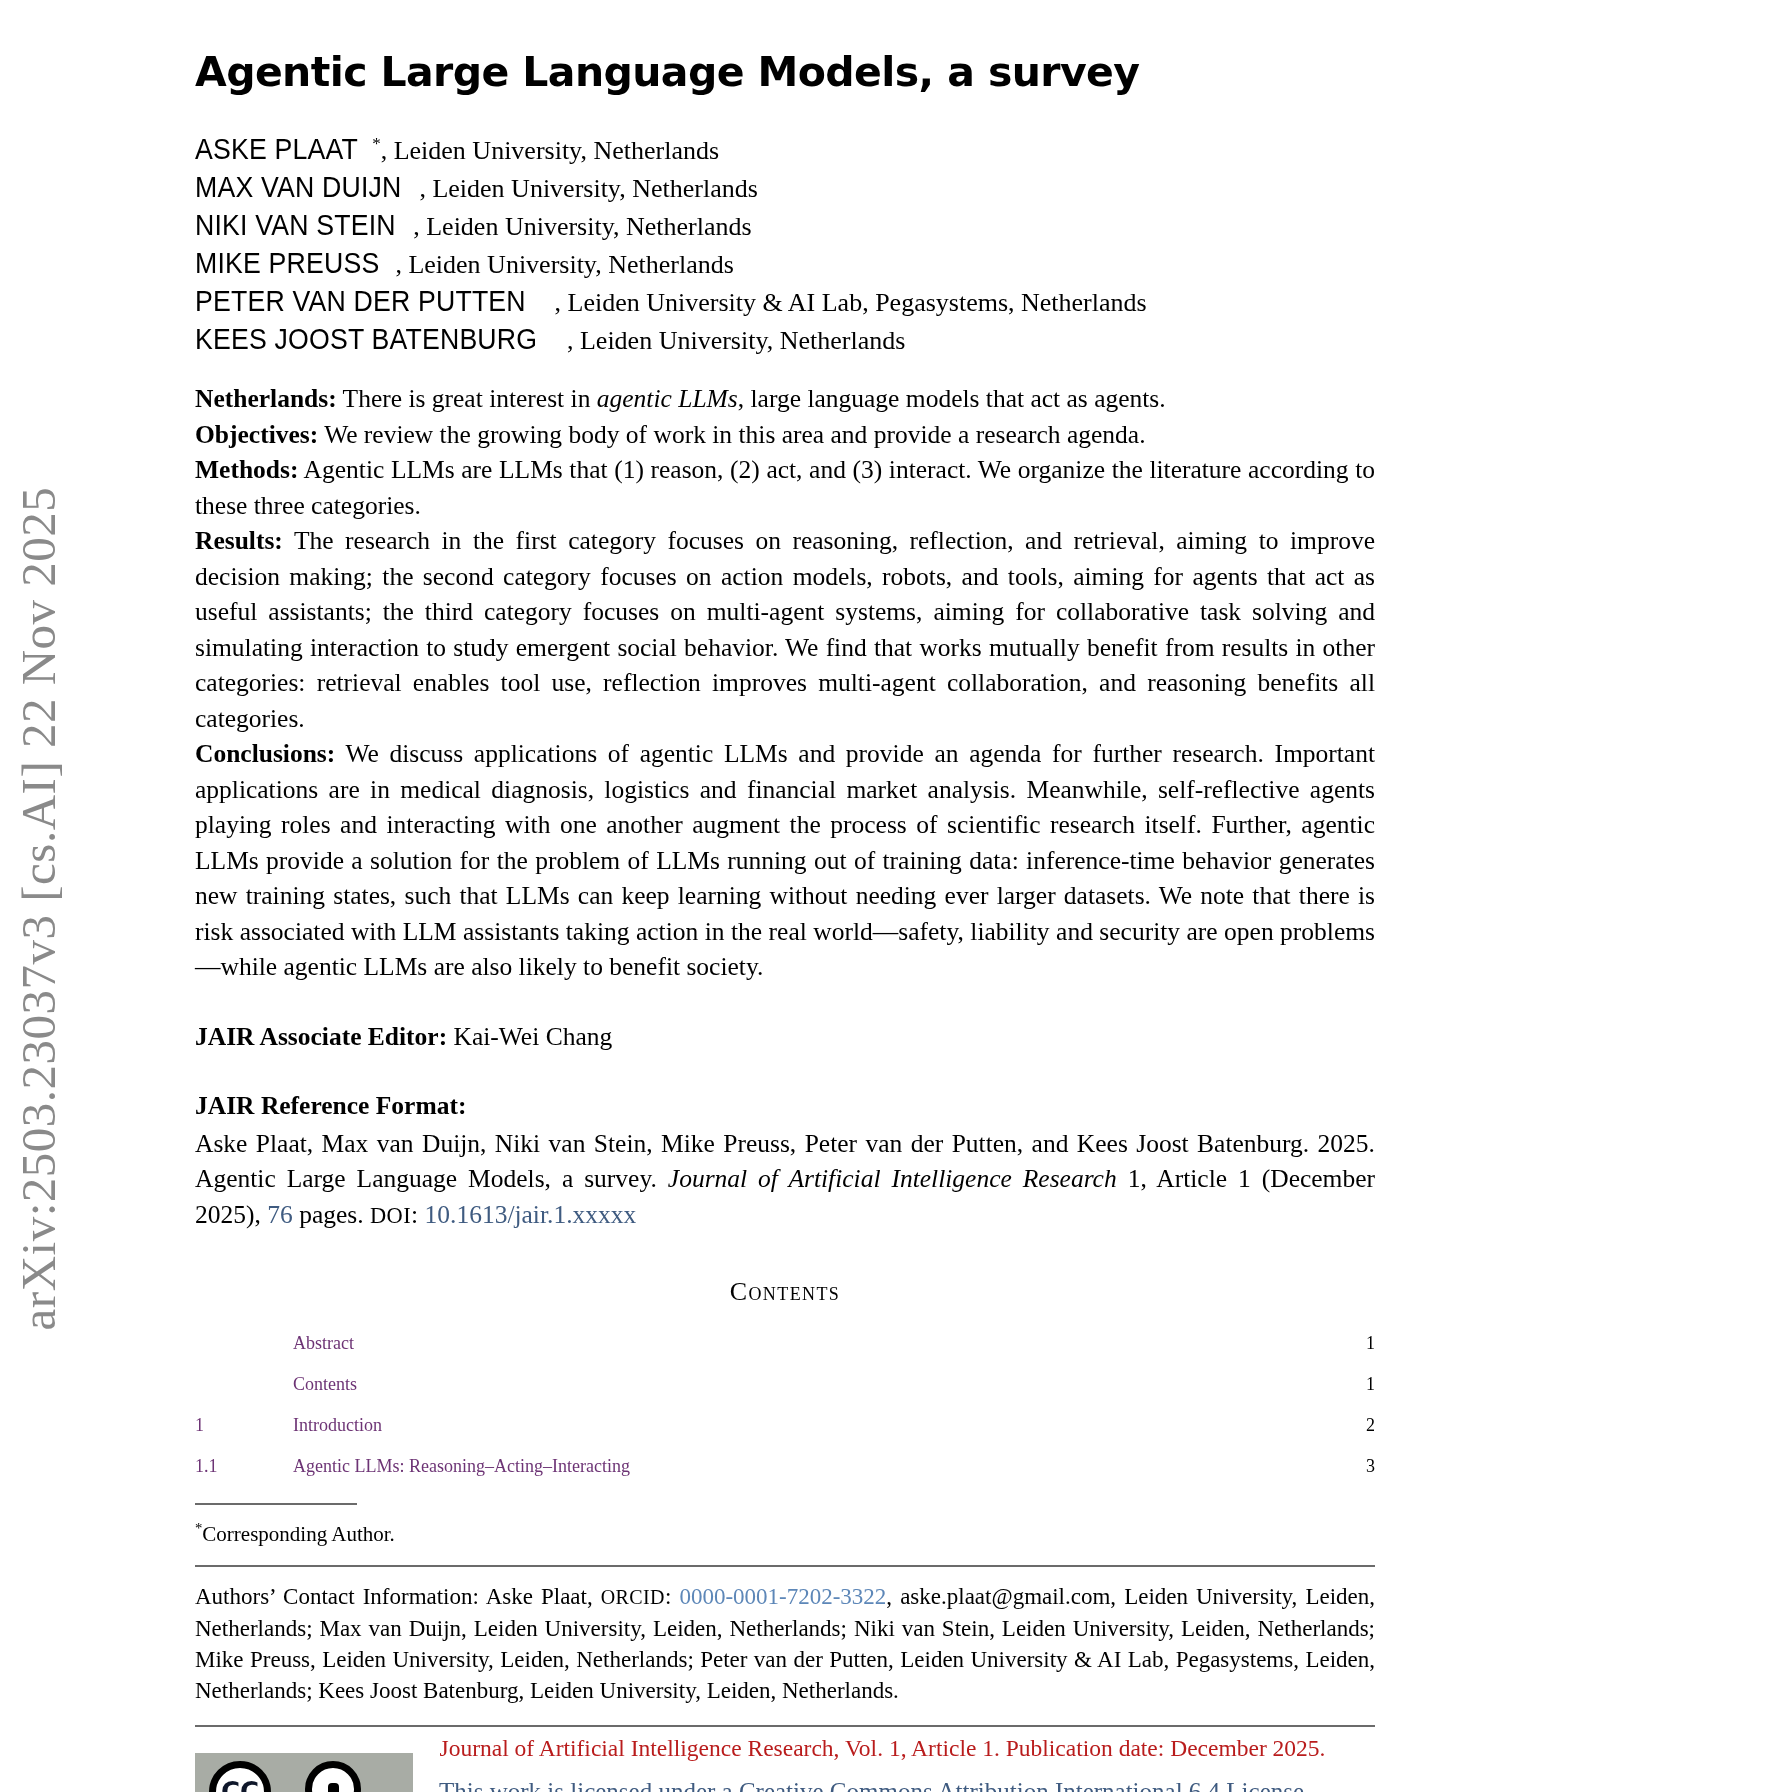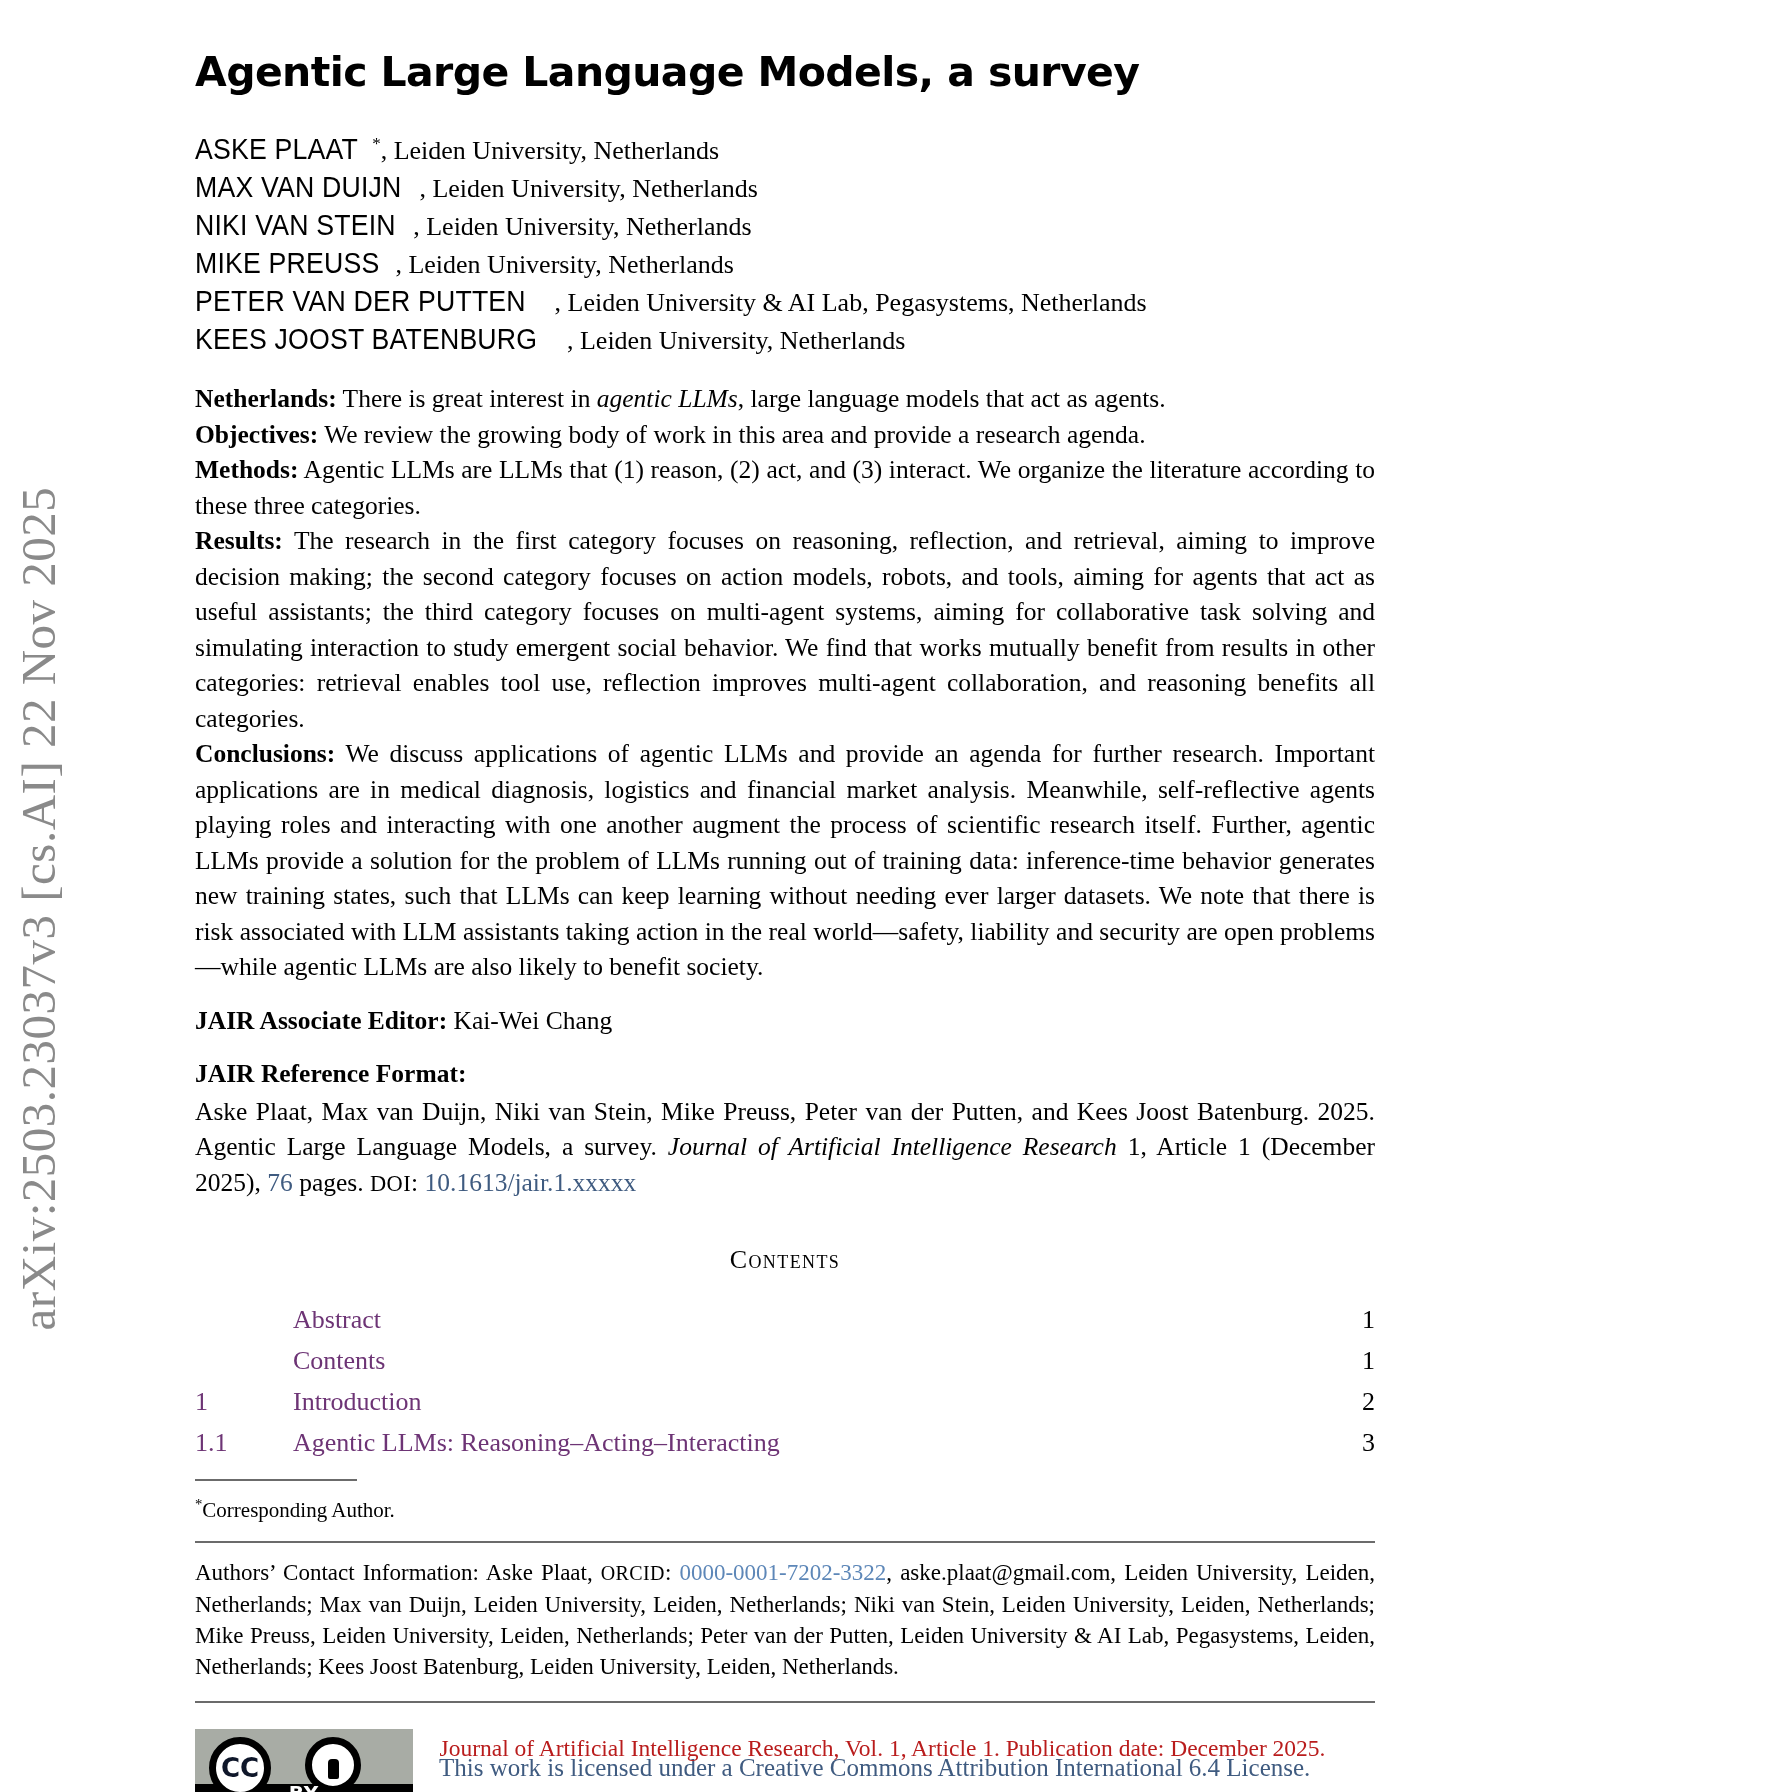--- a/index.html
+++ b/index.html
@@ -83,21 +83,21 @@
     text-align: justify;
     width: 1180px;
   }
   #abstract p { margin: 0 0 0 0; }
   #abstract p + p { margin-top: 0px; }
   .lead { font-weight: bold; }
   .ital { font-style: italic; }
 
   
   .meta-block {
-    margin-top: 18px;
+    margin-top: 34px;
     font-size: 25.5px;
     line-height: 35.5px;
     width: 1180px;
     text-align: justify;
   }
   .ref-body { margin-top: 2px; }
   a.doi-link, .doi-link {
     color: #3f5b80;
     text-decoration: none;
   }
@@ -106,23 +106,23 @@
   
   #contents-head {
     text-align: center;
     margin-top: 44px;
     font-variant: small-caps;
     font-size: 26px;
     letter-spacing: 1.4px;
     width: 1180px;
   }
   #toc {
-    margin-top: 24px;
-    width: 1180px;
-    font-size: 26px;
+    margin-top: 16px;
+    width: 1180px;
+    font-size: 18px;
   }
   .toc-row {
     display: flex;
     align-items: baseline;
     line-height: 41px;
   }
   .toc-num {
     color: #6d3475;
     width: 98px;
     flex: 0 0 98px;

